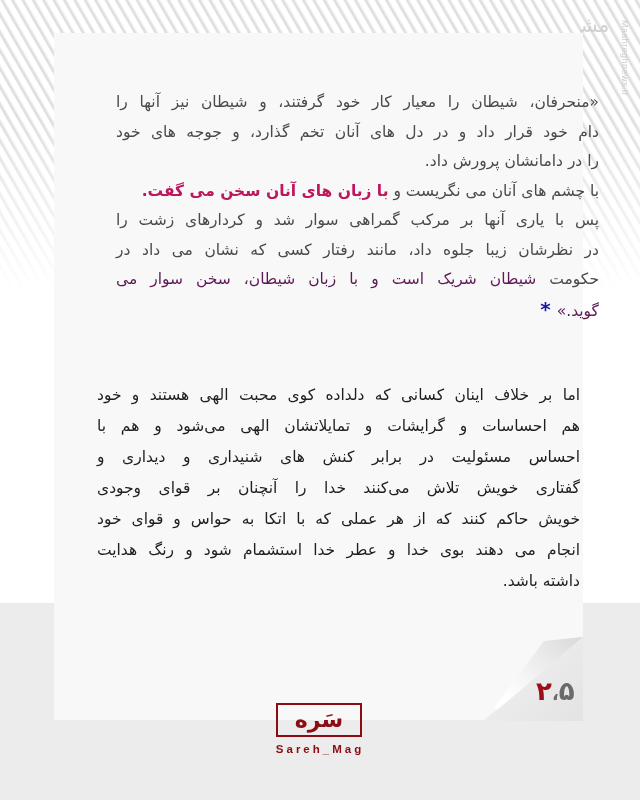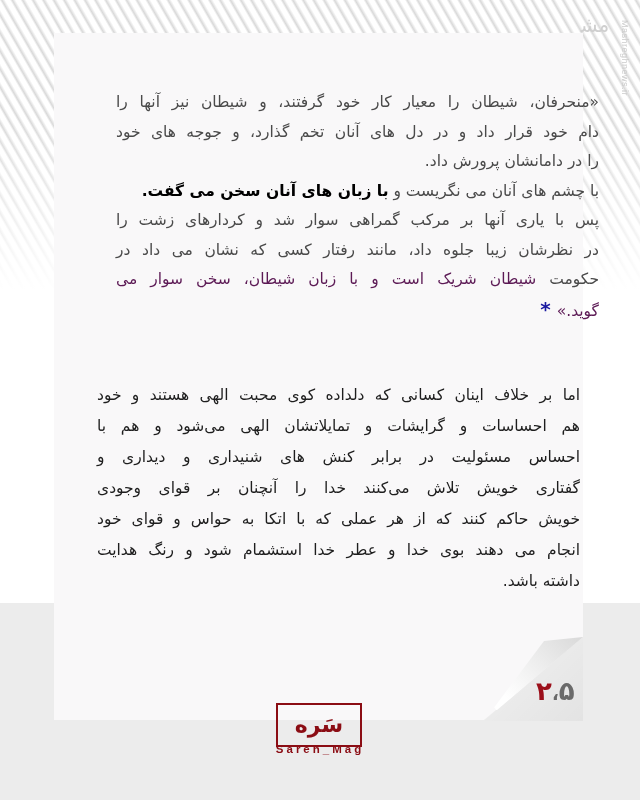--- a/index.html
+++ b/index.html
@@ -102,21 +102,21 @@
     .para1 .line {
       display: block;
       white-space: nowrap;
       text-align: justify;
       text-align-last: justify;
     }
     .para1 .line.last {
       text-align-last: right;
     }
     .em-bold {
-      color: #000000;
+      color: #be185d;
       font-weight: bold;
     }
     .em-plain {
       color: #5c1a55;
     }
     .asterisk {
       color: #1a1aa0;
       font-weight: bold;
       font-size: 20px;
       margin-right: 6px;
@@ -146,21 +146,21 @@
       font-family: "DejaVu Sans", sans-serif;
     }
     .page-number .digit-red { color: #9b0f1a; }
     .page-number .sep { color: #6a6a6a; font-size: 18px; }
     .page-number .digit-gray { color: #6a6a6a; }
     .logo {
       position: absolute;
       left: 276px;
       top: 703px;
       width: 86px;
-      height: 44px;
+      height: 34px;
       border: 2px solid #8b0d14;
       box-sizing: border-box;
       display: flex;
       align-items: center;
       justify-content: center;
     }
     .logo-mark {
       color: #8b0d14;
       font-size: 22px;
       font-weight: bold;

